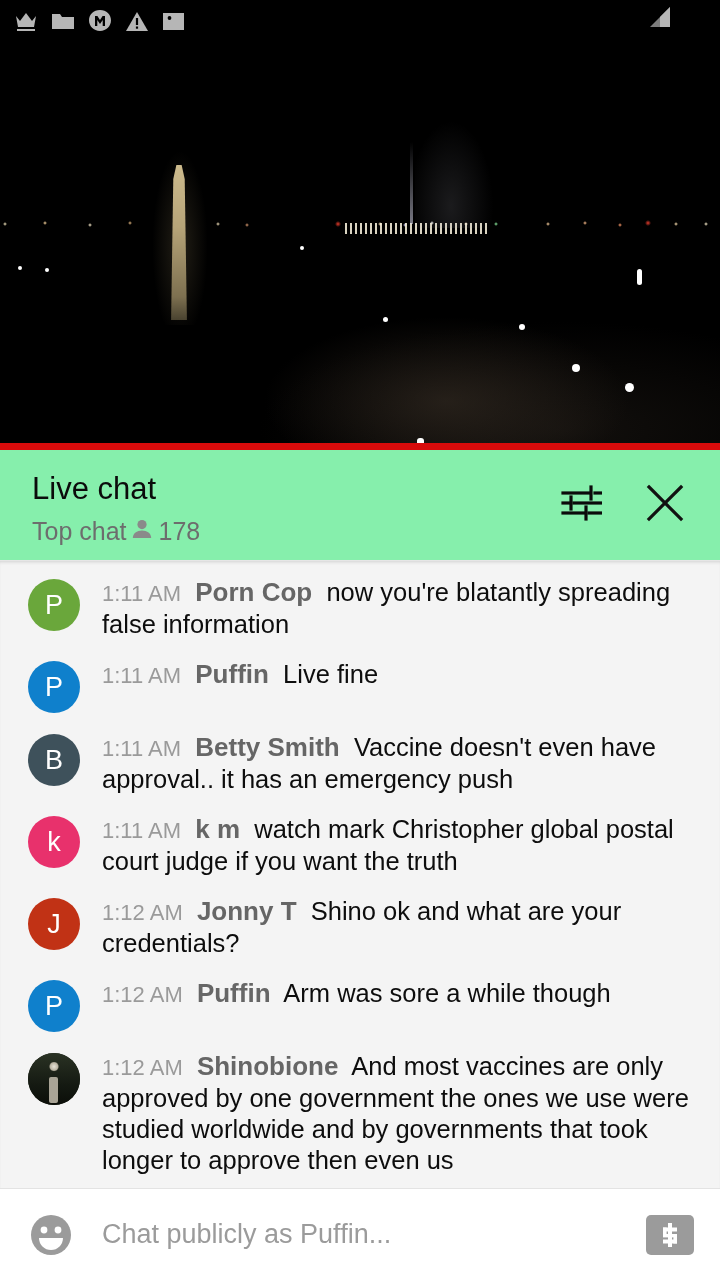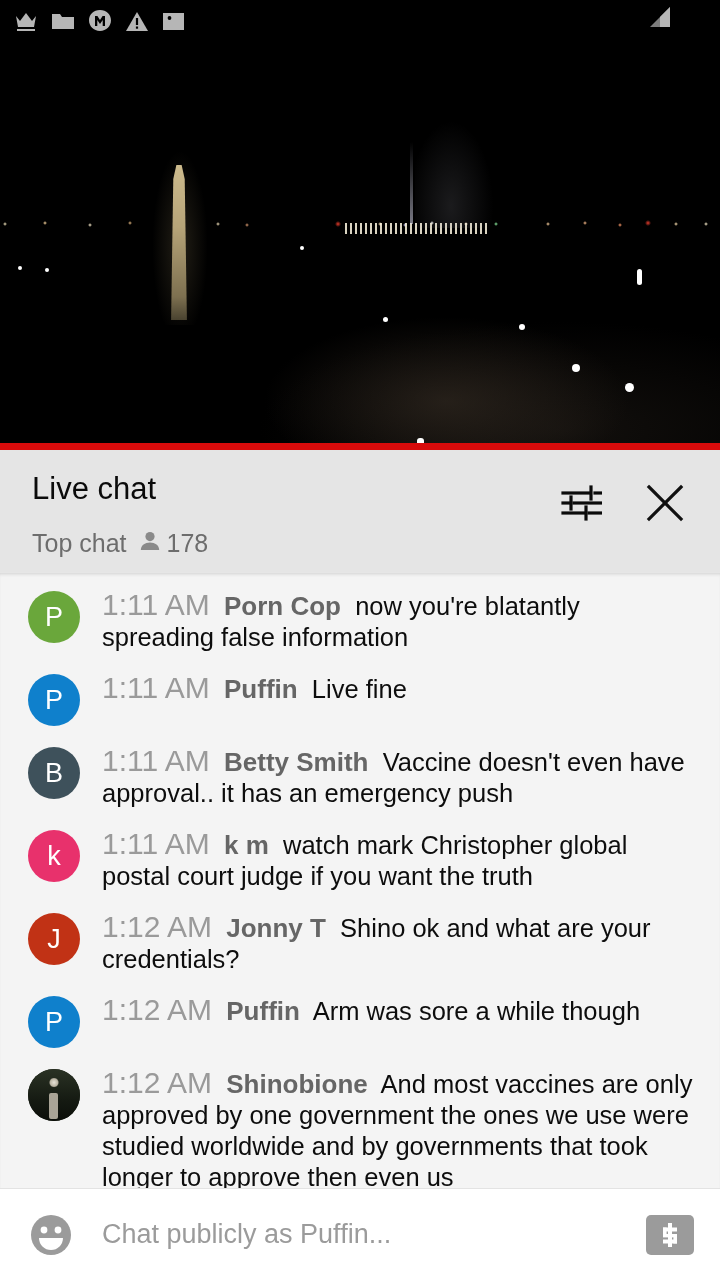--- a/index.html
+++ b/index.html
@@ -154,37 +154,37 @@
   .video-progress {
     position: absolute;
     left: 0; right: 0; bottom: 0;
     height: 7px;
     background: #d80b0b;
   }
 
   
   .chat-header {
     flex: none;
-    background: #e5e5e5;
+    background: #86efac;
     padding: 20px 24px 14px 32px;
     display: flex;
     align-items: flex-start;
     border-bottom: 1px solid #e6e6e6;
   }
   .chat-header-texts { display: flex; flex-direction: column; }
   .chat-title {
     font-size: 31px;
     color: #0b0b0b;
     line-height: 38px;
   }
   .chat-sub-row {
     display: flex;
     align-items: center;
-    margin-top: 20px;
-    gap: 12px;
+    margin-top: 8px;
+    gap: 4px;
   }
   .chat-sub {
     font-size: 25px;
     color: #6d6d6d;
     line-height: 30px;
   }
   .viewer-group {
     display: flex;
     align-items: center;
     gap: 6px;
@@ -256,21 +256,21 @@
   .msg-body {
     flex: 1 1 auto;
     font-size: 25.5px;
     line-height: 31px;
     color: #111111;
     word-wrap: break-word;
     padding-top: 1px;
   }
   .msg-time {
     color: #9a9a9a;
-    font-size: 30px;
+    font-size: 22px;
   }
   .msg-author {
     color: #666666;
     font-weight: bold;
     font-size: 26px;
   }
   .msg-text { color: #0d0d0d; }
 
   
   .chat-input-bar {

